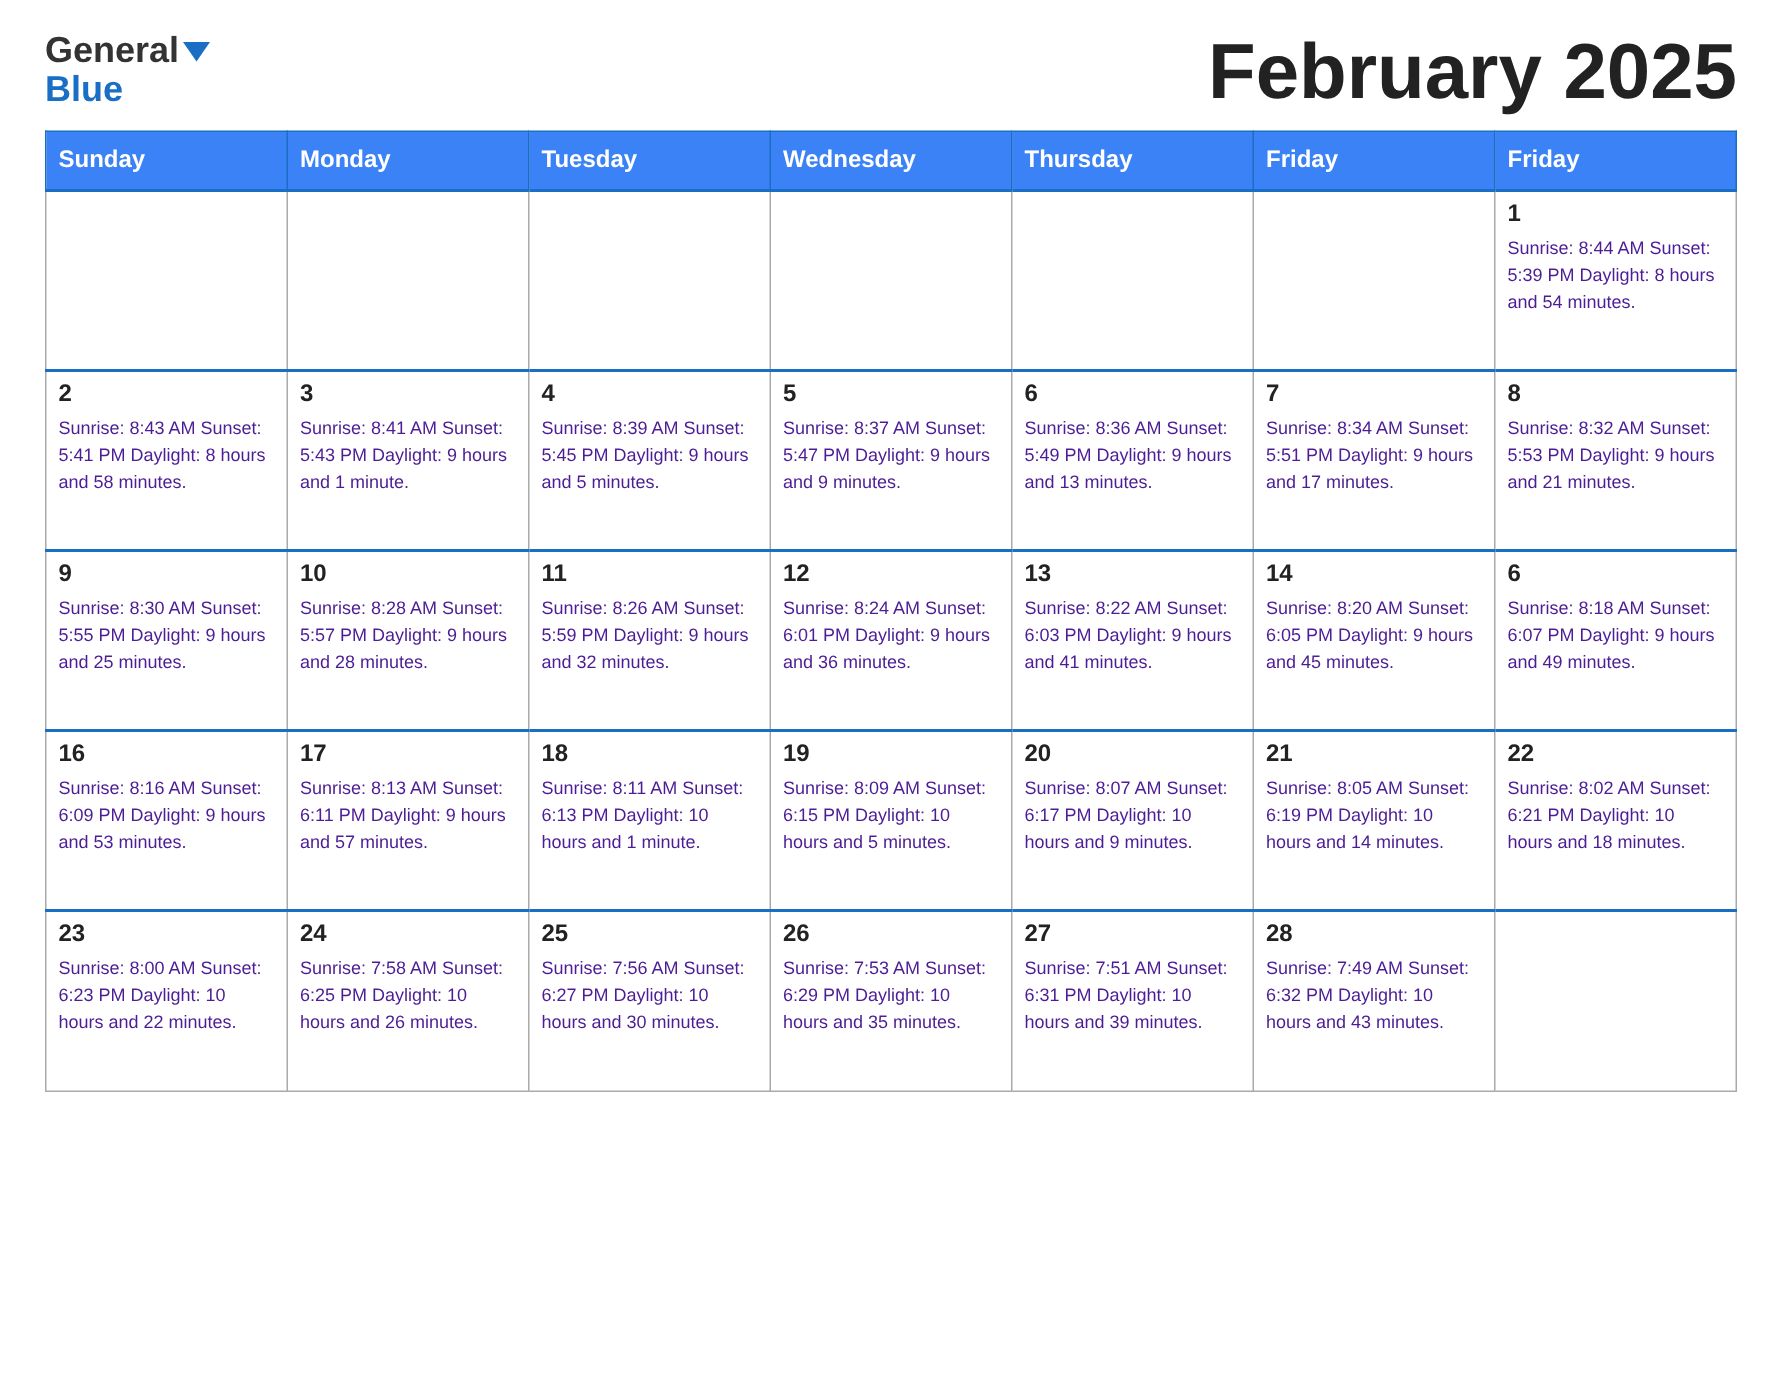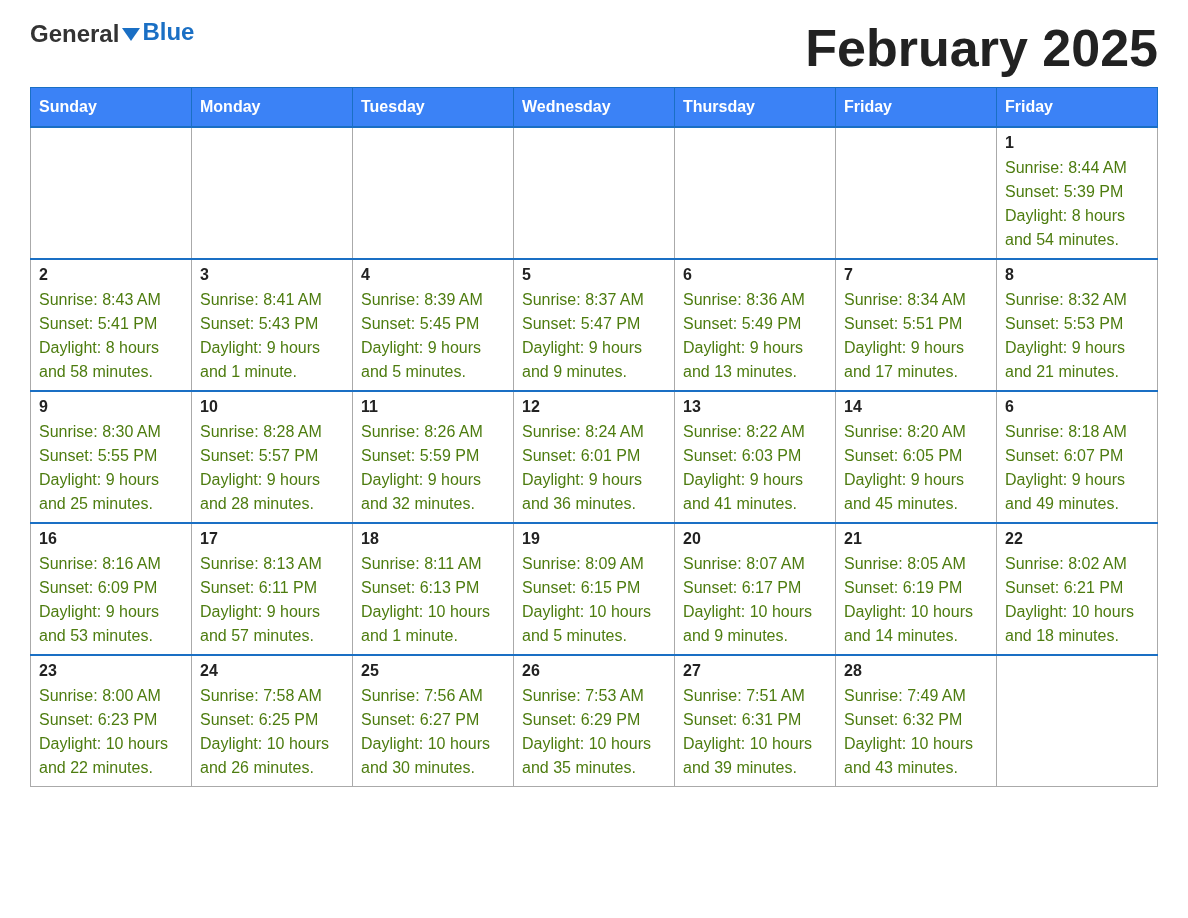--- a/index.html
+++ b/index.html
@@ -11,20 +11,21 @@
       min-height: 918px;
     }
     .header {
       display: flex;
       justify-content: space-between;
       align-items: flex-start;
       margin-bottom: 10px;
     }
     .logo {
       display: flex;
+      flex-direction: column;
       align-items: flex-start;
     }
     .title-block {
       text-align: right;
     }
     .month-title {
       font-size: 52px;
       font-weight: bold;
       color: #222;
       line-height: 1.1;
@@ -54,22 +55,22 @@
       width: 14.28%;
       height: 120px;
     }
     .day-number {
       font-size: 16px;
       font-weight: bold;
       color: #222;
       margin-bottom: 4px;
     }
     .day-info {
-      font-size: 16px;
-      color: #4d7c0f;
+      font-size: 12px;
+      color: #4c1d95;
       line-height: 1.5;
     }
     .empty-cell {
       background: #fff;
     }
     .week-row td {
       border-top: 2px solid #1a6fc4;
     }
   </style>
 </head>

